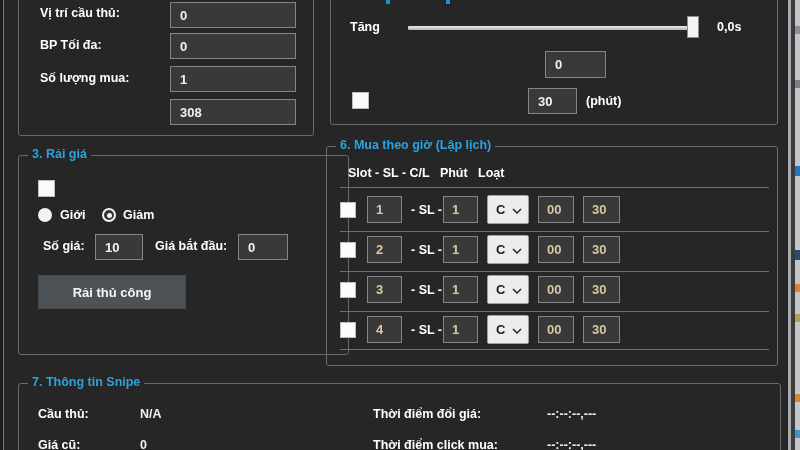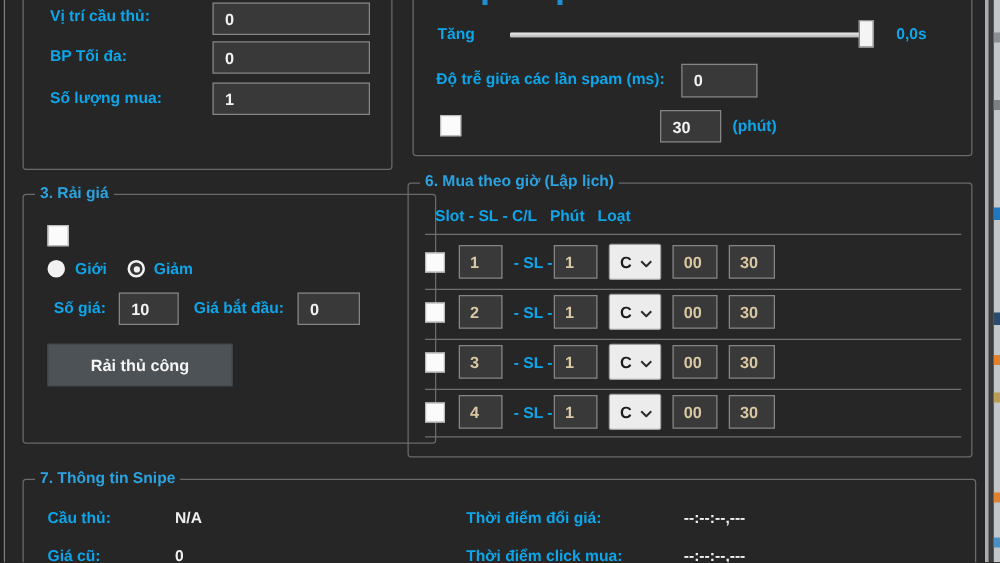--- a/index.html
+++ b/index.html
@@ -1,19 +1,19 @@
 <!DOCTYPE html>
 <html><head>
 <meta charset="utf-8">
 <style>
   html,body{margin:0;padding:0}
   body{font-family:"Liberation Sans","DejaVu Sans",sans-serif;background:#262626}
   #screen{position:relative;width:800px;height:450px;background:#262626;overflow:hidden}
   .abs{position:absolute}
-  .lbl{position:absolute;font-weight:bold;font-size:12.5px;color:#0ea5e9;white-space:nowrap;line-height:15px}
+  .lbl{position:absolute;font-weight:bold;font-size:12.5px;color:#ffffff;white-space:nowrap;line-height:15px}
   .val{position:absolute;font-weight:bold;font-size:12.5px;color:#f0f0f0;white-space:nowrap;line-height:15px}
   .groupbox{position:absolute;border:1px solid #6a6a6a;border-radius:3px;box-sizing:border-box}
   .gb-title{position:absolute;top:-9px;left:9px;background:#262626;padding:0 4px;color:#2ba3e0;font-weight:bold;font-size:12.5px;white-space:nowrap}
   .inp{position:absolute;background:#393939;border:1px solid #858585;color:#f2f2f2;font-weight:bold;
        font-size:13px;padding:0 0 0 9px;box-sizing:border-box;height:26px;font-family:inherit;outline:none}
   .inp.sched{color:#d9c8a2;height:27px;padding-left:8px}
   .checkbox{position:absolute;width:17px;height:17px;background:#fbfbfb;border:1px solid #bdbdbd;box-sizing:border-box}
   .checkbox.small{width:16px;height:16px}
   .radio-off{position:absolute;width:14px;height:14px;border-radius:50%;background:#f2f2f2}
   .radio-on{position:absolute;width:14px;height:14px;border-radius:50%;background:#343434;border:2px solid #f2f2f2;box-sizing:border-box}
@@ -40,20 +40,21 @@
   <div class="abs" style="left:386px;top:0;width:4px;height:4px;background:#1f8fd0"></div>
   <div class="abs" style="left:446px;top:0;width:4px;height:4px;background:#1f8fd0"></div>
 
   <div class="groupbox" style="left:18px;top:-14px;width:296px;height:150px">
     <div class="lbl" style="left:21px;top:19px">Vị trí cầu thủ:</div>
     <input class="inp" style="left: 151px; top: 15px; width: 126px;" readonly="" value="0">
     <div class="lbl" style="left:21px;top:51px">BP Tối đa:</div>
     <input class="inp" style="left: 151px; top: 46px; width: 126px;" readonly="" value="0">
     <div class="lbl" style="left:21px;top:84px">Số lượng mua:</div>
     <input class="inp" style="left: 151px; top: 79px; width: 126px;" readonly="" value="1">
+    <input class="inp" style="left: 151px; top: 112px; width: 126px;" readonly="" value="308">
   </div>
 
   <div class="groupbox" style="left:18px;top:155px;width:331px;height:200px">
     <div class="gb-title">3. Rải giá</div>
 
     <span class="checkbox" style="left:19px;top:24px"></span>
 
     <span class="radio-off" style="left:19px;top:52px"></span>
     <div class="lbl" style="left:41px;top:52px">Giới</div>
     <span class="radio-on" style="left:83px;top:52px"></span>
@@ -66,21 +67,20 @@
 
     <button class="btn" style="left:19px;top:119px;width:148px;height:34px">Rải thủ công</button>
   </div>
 
   <div class="groupbox" style="left:330px;top:-14px;width:448px;height:139px">
     <div class="lbl" style="left:19px;top:33px">Tăng</div>
     <div class="slider-track" style="left:77px;top:39px;width:290px"></div>
     <div class="slider-thumb" style="left:356px;top:29px"></div>
     <div class="lbl" style="left:386px;top:33px">0,0s</div>
 
-    <div class="lbl" style="left:18px;top:69px">Độ trễ giữa các lần spam (ms):</div>
     <input class="inp" style="left: 214px; top: 64px; width: 61px; height: 27px;" readonly="" value="0">
 
     <span class="checkbox" style="left:21px;top:105px"></span>
     <input class="inp" style="left: 197px; top: 101px; width: 49px;" readonly="" value="30">
     <div class="lbl" style="left:255px;top:107px">(phút)</div>
   </div>
 
   <div class="groupbox" style="left:326px;top:146px;width:452px;height:220px">
     <div class="gb-title">6. Mua theo giờ (Lập lịch)</div>
     <div class="lbl pre" style="left:21px;top:19px">Slot - SL - C/L   Phút   Loạt</div>

